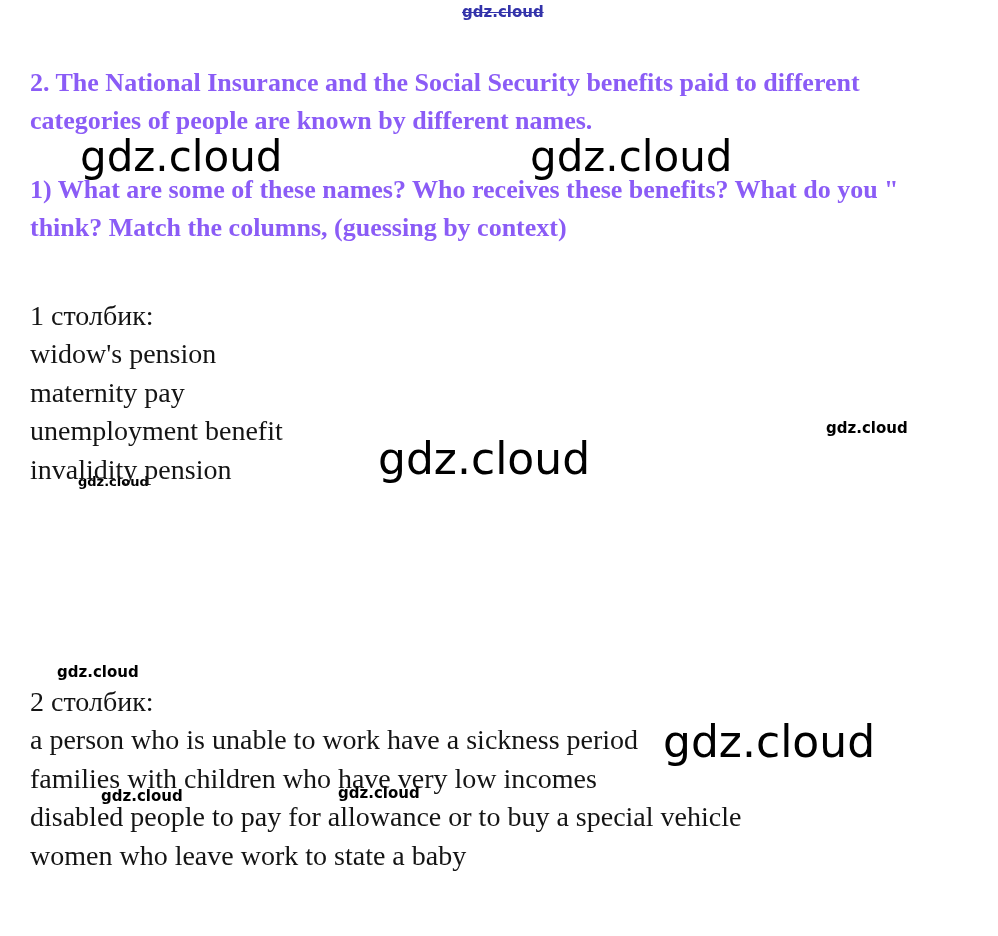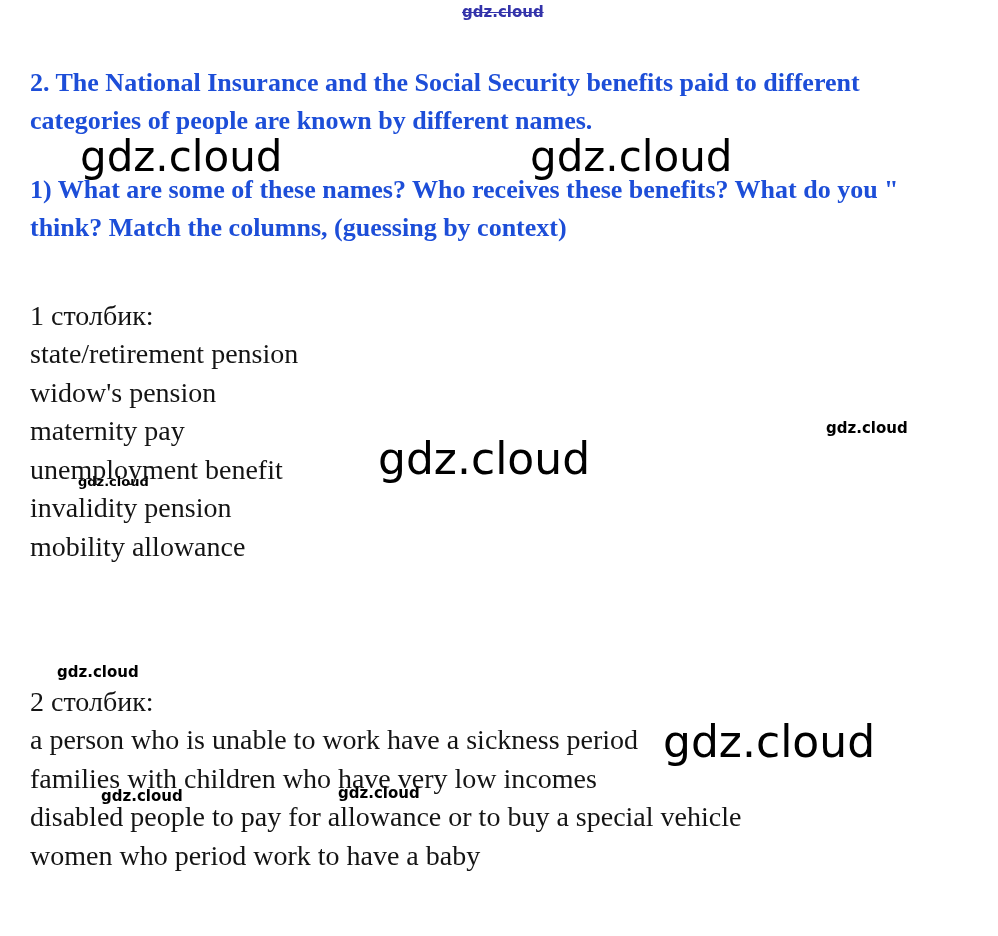--- a/index.html
+++ b/index.html
@@ -16,21 +16,21 @@
     color: #111111;
   }
   .abs { position: absolute; }
 
   
   .para-bold {
     font-family: "Liberation Serif", serif;
     font-weight: bold;
     font-size: 26px;
     line-height: 38px;
-    color: #1d4ed8;
+    color: #8b5cf6;
   }
   .heading-block  { left: 30px; top: 64px;  width: 852px; }
   .question-block { left: 30px; top: 171px; width: 932px; }
 
   .col-title {
     font-family: "Liberation Serif", serif;
     font-size: 28px;
     line-height: 38px;
     color: #141414;
   }
@@ -91,30 +91,28 @@
   <span class="abs wm wm-small" id="wm-small-dis1">gdz.cloud</span>
   <span class="abs wm wm-small" id="wm-small-dis2">gdz.cloud</span>
 
   <div class="abs para-bold heading-block">2. The National Insurance and the Social Security benefits paid to different categories of people are known by different names.</div>
 
   <div class="abs para-bold question-block">1) What are some of these names? Who receives these benefits? What do you " think? Match the columns, (guessing by context)</div>
 
   <div class="abs col-title" id="col1-title">1 столбик:</div>
 
   <div class="abs col-list" id="col1-list">
-    <div class="line">state/retirement pension</div>
     <div class="line">widow's pension</div>
     <div class="line">maternity pay</div>
     <div class="line">unemployment benefit</div>
     <div class="line">invalidity pension</div>
-    <div class="line">mobility allowance</div>
   </div>
 
   <div class="abs col-title" id="col2-title">2 столбик:</div>
 
   <div class="abs col-list" id="col2-list">
     <div class="line">a person who is unable to work have a sickness period</div>
     <div class="line">families with children who have very low incomes</div>
     <div class="line">disabled people to pay for allowance or to buy a special vehicle</div>
-    <div class="line">women who period work to have a baby</div>
+    <div class="line">women who leave work to state a baby</div>
   </div>
 
 </div>
 
 </body></html>

